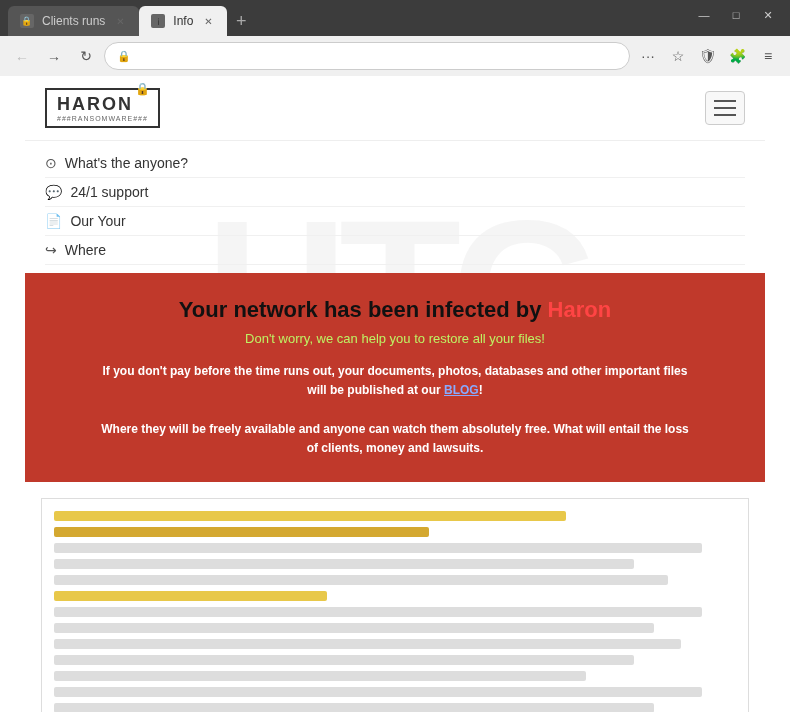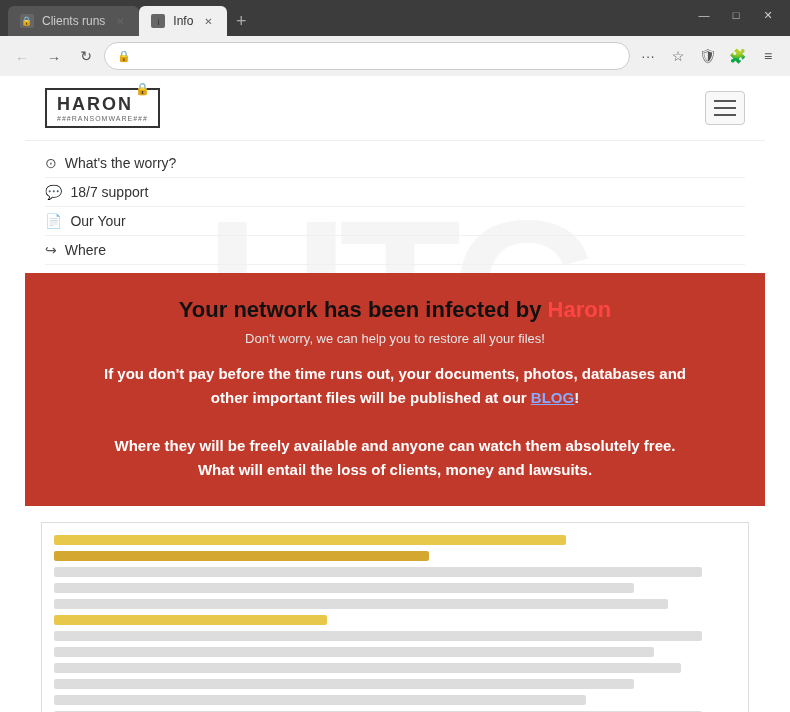--- a/index.html
+++ b/index.html
@@ -308,26 +308,26 @@
       margin-bottom: 8px;
     }
 
     .alert-title .brand-name {
       color: #ff4444;
       font-weight: 900;
     }
 
     .alert-subtitle {
       font-size: 13px;
-      color: #e5e5e5;
+      color: #bef264;
       margin-bottom: 16px;
     }
 
     .alert-body {
-      font-size: 15px;
+      font-size: 12px;
       color: white;
       font-weight: bold;
       line-height: 1.6;
       max-width: 600px;
       margin: 0 auto;
     }
 
     .alert-body .blog-link {
       color: #88aaff;
       text-decoration: underline;
@@ -426,25 +426,25 @@
           <div class="hamburger-btn">
             <div class="hamburger-line"></div>
             <div class="hamburger-line"></div>
             <div class="hamburger-line"></div>
           </div>
         </div>
 
         <div class="nav-menu">
           <div class="nav-item">
             <span class="nav-icon">⊙</span>
-            <span>What's the worry?</span>
+            <span>What's the anyone?</span>
           </div>
           <div class="nav-item">
             <span class="nav-icon">💬</span>
-            <span>18/7 support</span>
+            <span>24/1 support</span>
           </div>
           <div class="nav-item">
             <span class="nav-icon">📄</span>
             <span>Our Your</span>
           </div>
           <div class="nav-item">
             <span class="nav-icon">↪</span>
             <span>Where</span>
           </div>
         </div>

